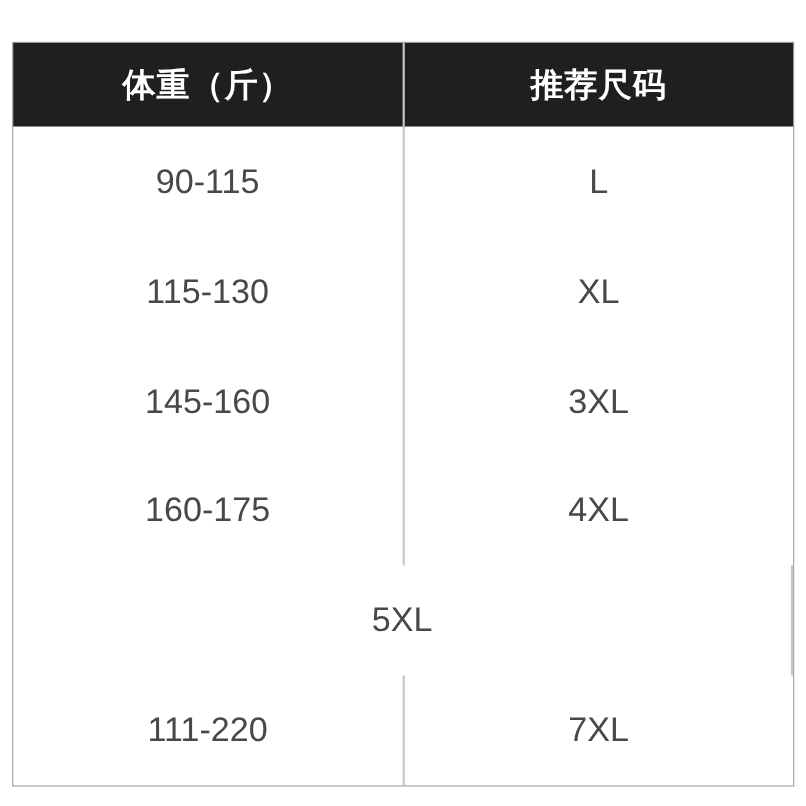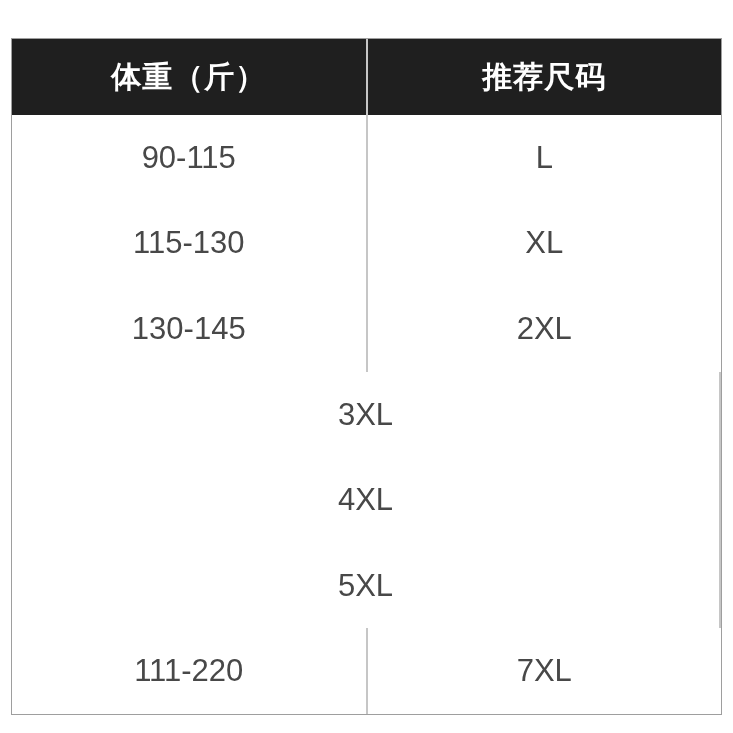--- a/index.html
+++ b/index.html
@@ -77,27 +77,25 @@
   <div class="tbody" id="tbody">
       <div class="tr">
         <div class="td">90-115</div>
         <div class="td">L</div>
       </div>
       <div class="tr">
         <div class="td">115-130</div>
         <div class="td">XL</div>
       </div>
       <div class="tr">
-        <div class="td">130-145</div>
-        <div class="td">2XL</div>
-      </div>
-      <div class="tr">
+        <div class="td">145-160</div>
         <div class="td">3XL</div>
       </div>
       <div class="tr">
+        <div class="td">160-175</div>
         <div class="td">4XL</div>
       </div>
       <div class="tr">
         <div class="td">5XL</div>
       </div>
       <div class="tr">
         <div class="td">111-220</div>
         <div class="td">7XL</div>
       </div>
     </div>

